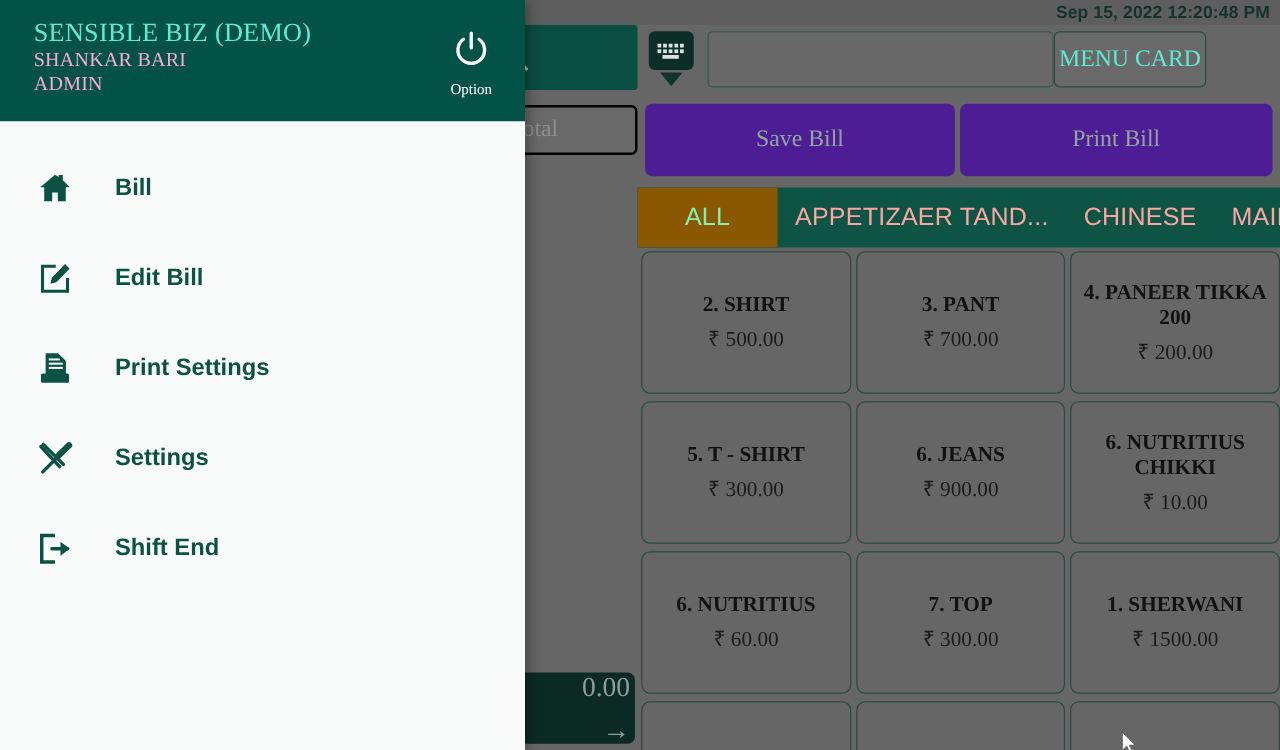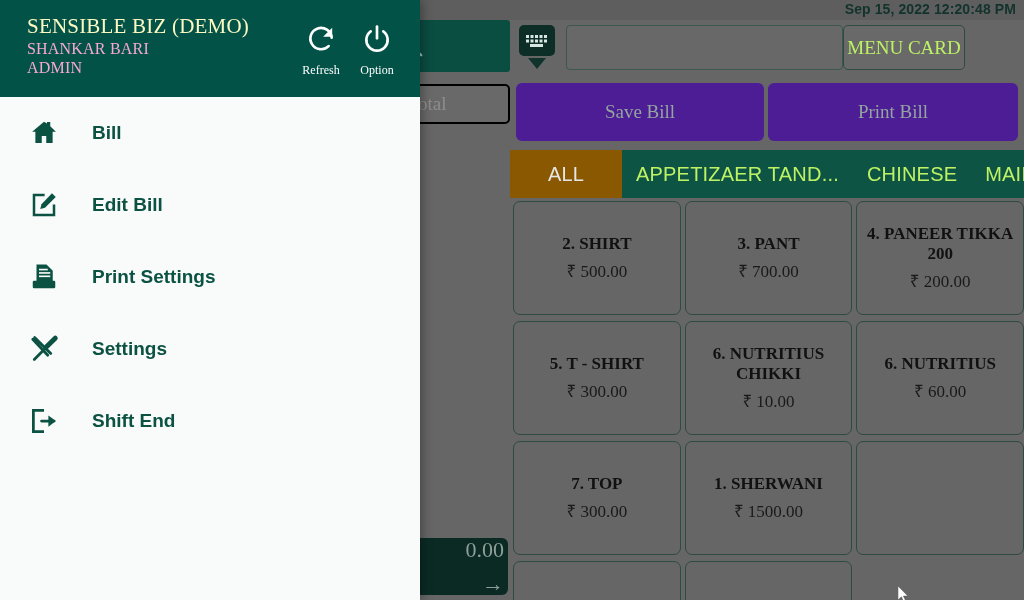--- a/index.html
+++ b/index.html
@@ -61,21 +61,21 @@
     border: 1px solid #3a5750; border-radius: 4px;
     background: rgba(255,255,255,0.015);
   }
   #menu-card-button {
     position: absolute; left: 843px; top: 25px;
     width: 122px; height: 45px;
     border: 1px solid #2e4a44; border-radius: 5px;
     background: rgba(255,255,255,0.02);
     display: flex; align-items: center; justify-content: center;
     font-family: "Liberation Serif", serif;
-    font-size: 19px; color: #bef264;
+    font-size: 19px; color: #5eead4;
   }
 
   
   #total-field {
     position: absolute; left: 330px; top: 84px;
     width: 180px; height: 40px;
     border: 2px solid #000000; border-radius: 5px;
     background: rgba(255,255,255,0.02);
     display: flex; align-items: center; padding-left: 86px;
     font-family: "Liberation Serif", serif;
@@ -96,23 +96,23 @@
   
   #category-tabs {
     position: absolute; left: 510px; top: 150px;
     width: 514px; height: 48px;
     background: #0d5444;
     display: flex; align-items: stretch; overflow: hidden;
   }
   .cat-tab {
     display: flex; align-items: center; justify-content: center;
     padding: 0 14px; white-space: nowrap;
-    font-size: 20px; color: #bef264; letter-spacing: .2px;
-  }
-  .cat-tab.active { background: #8a5800; color: #e5e5e5; min-width: 112px; }
+    font-size: 20px; color: #fca5a5; letter-spacing: .2px;
+  }
+  .cat-tab.active { background: #8a5800; color: #86efac; min-width: 112px; }
 
   
   #product-grid {
     position: absolute; left: 510px; top: 198px;
     width: 514px; height: 402px;
     display: grid;
     grid-template-columns: repeat(3, 1fr);
     grid-auto-rows: 114px;
     gap: 6px 4px;
     padding: 3px 0 0 3px;
@@ -154,21 +154,21 @@
     width: 420px; height: 600px;
     background: #f9fafa;
     box-shadow: 2px 0 10px rgba(0,0,0,.35);
   }
   #drawer-header {
     height: 97px; background: #025247;
     position: relative; padding: 14px 0 0 27px;
   }
   #brand-title {
     font-family: "Liberation Serif", serif;
-    font-size: 21px; color: #fef9c3; letter-spacing: .2px;
+    font-size: 21px; color: #5eead4; letter-spacing: .2px;
   }
   #brand-subtitle, #brand-role {
     font-family: "Liberation Serif", serif;
     font-size: 16px; color: #f9a8d4; letter-spacing: .2px;
   }
   #brand-subtitle { margin-top: 1px; }
   #brand-role { margin-top: 1px; }
 
   .header-action {
     position: absolute; top: 23px;
@@ -176,21 +176,21 @@
     display: flex; flex-direction: column; align-items: center;
   }
   #refresh-action { left: 292px; }
   #option-action  { left: 348px; }
   .header-action .ha-label {
     margin-top: 4px;
     font-family: "Liberation Serif", serif;
     font-size: 12px; color: #ffffff;
   }
 
-  #drawer-menu { padding-top: 0; }
+  #drawer-menu { padding-top: 18px; }
   .drawer-item {
     height: 72px;
     display: flex; align-items: center;
     padding-left: 28px; gap: 32px;
   }
   .drawer-item .di-icon {
     width: 32px; height: 32px;
     display: flex; align-items: center; justify-content: center;
     color: #0b5243;
   }
@@ -272,20 +272,24 @@
         </div>
         <div class="product-tile">
           <div class="product-name">4. PANEER TIKKA 200</div>
           <div class="product-price">₹ 200.00</div>
         </div>
         <div class="product-tile">
           <div class="product-name">5. T - SHIRT</div>
           <div class="product-price">₹ 300.00</div>
         </div>
         <div class="product-tile">
+          <div class="product-name">6. JEANS</div>
+          <div class="product-price">₹ 900.00</div>
+        </div>
+        <div class="product-tile">
           <div class="product-name">6. NUTRITIUS CHIKKI</div>
           <div class="product-price">₹ 10.00</div>
         </div>
         <div class="product-tile">
           <div class="product-name">6. NUTRITIUS</div>
           <div class="product-price">₹ 60.00</div>
         </div>
         <div class="product-tile">
           <div class="product-name">7. TOP</div>
           <div class="product-price">₹ 300.00</div>
@@ -311,29 +315,20 @@
     </div>
   </div>
 
   <div id="drawer">
 
     <div id="drawer-header">
       <div id="brand-title">SENSIBLE BIZ (DEMO)</div>
       <div id="brand-subtitle">SHANKAR BARI</div>
       <div id="brand-role">ADMIN</div>
 
-      <div class="header-action" id="refresh-action">
-        <span>
-          <svg width="32" height="32" viewBox="0 0 24 24" fill="none" stroke="#ffffff" stroke-width="2" stroke-linecap="round">
-            <path d="M20 11a8 8 0 1 0-2.3 6.3"></path>
-            <polyline points="20.4,3.6 20.4,10.4 13.6,10.4" fill="#ffffff" stroke="none"></polyline>
-          </svg>
-        </span>
-        <span class="ha-label">Refresh</span>
-      </div>
 
       <div class="header-action" id="option-action">
         <span>
           <svg width="32" height="32" viewBox="0 0 24 24" fill="none" stroke="#ffffff" stroke-width="2" stroke-linecap="round">
             <path d="M7.3 6.3a8 8 0 1 0 9.4 0"></path>
             <line x1="12" y1="2.6" x2="12" y2="11.5"></line>
           </svg>
         </span>
         <span class="ha-label">Option</span>
       </div>

